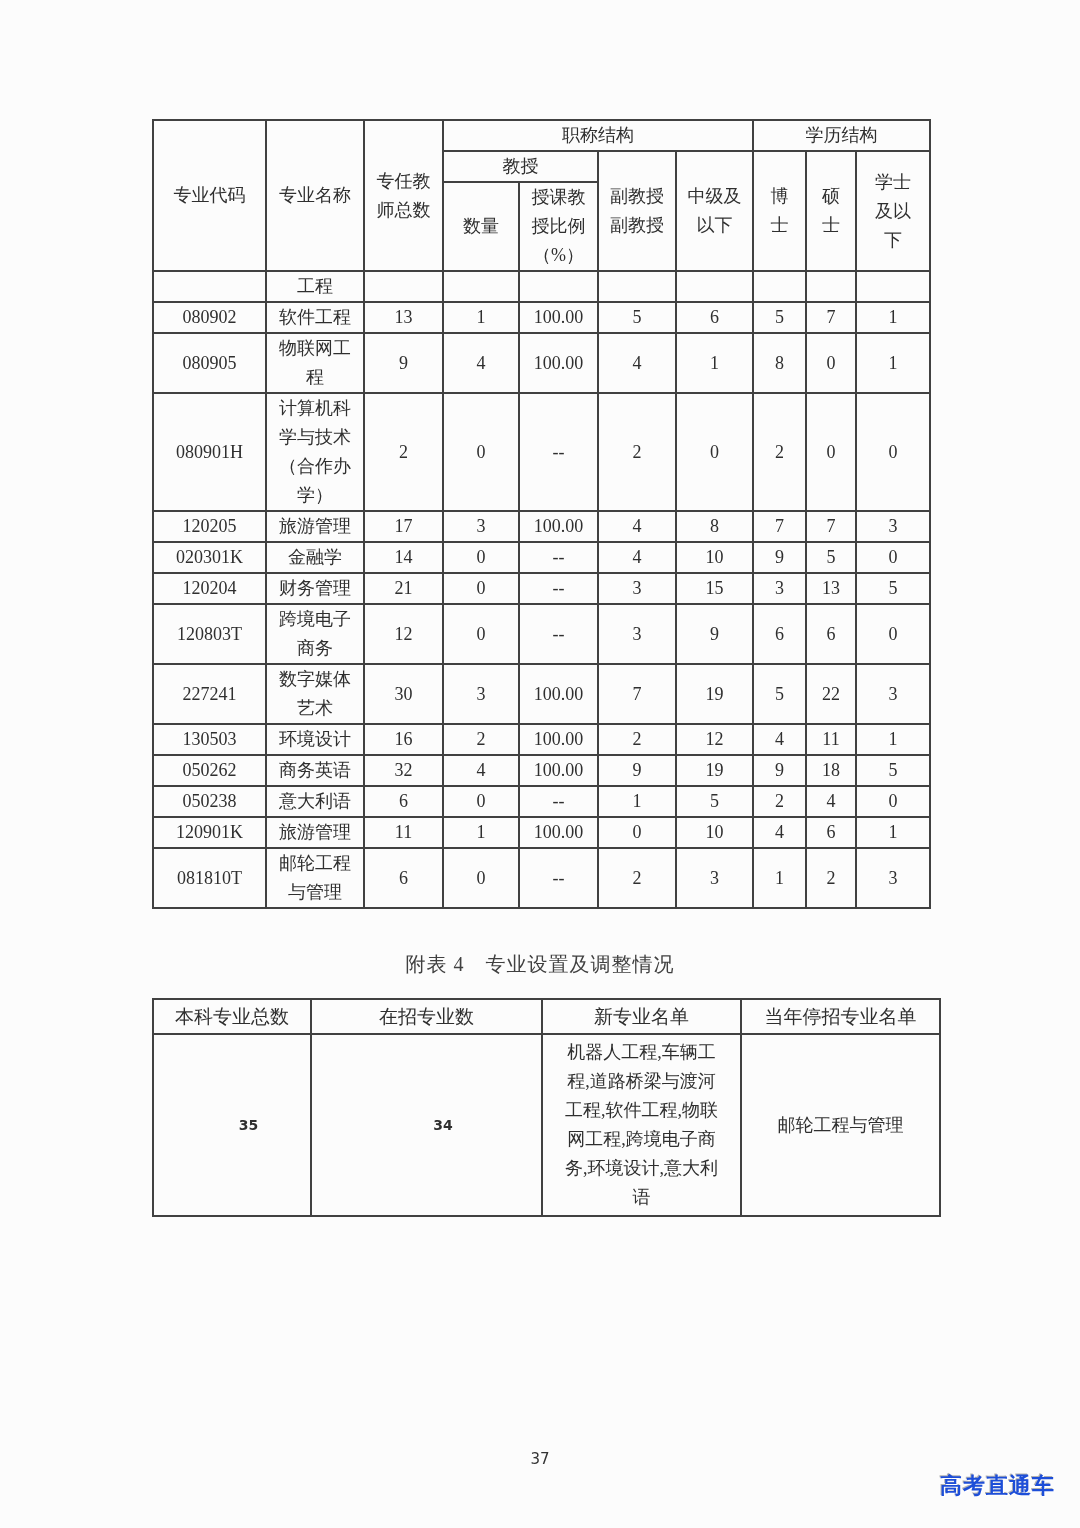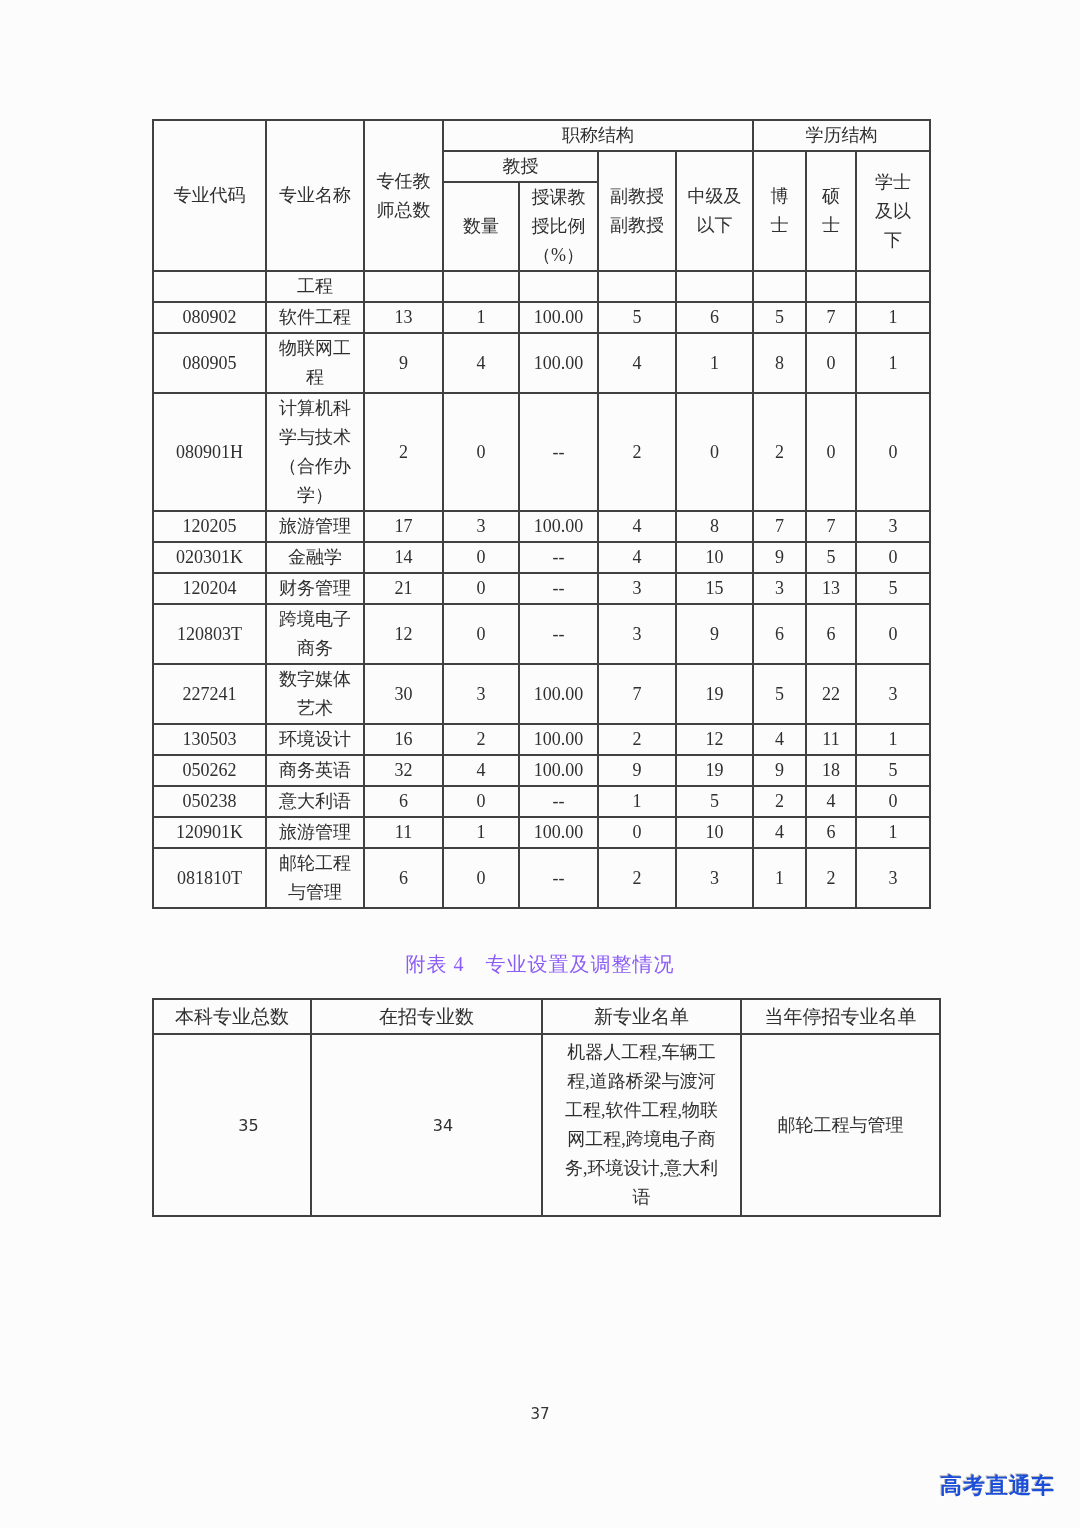--- a/index.html
+++ b/index.html
@@ -19,34 +19,34 @@
     padding: 0 2px; white-space: pre-line;
     overflow: hidden;
   }
   
   #t1 { position: absolute; left: 152px; top: 119px; width: 777px; }
   #t1 tr.h1 th, #t1 tr.h2 th { height: 28px; }
   #t1 tr.r { height: 29px; }
   
   .appendix-title {
     position: absolute; top: 951px; left: 0; width: 1080px;
-    text-align: center; font-size: 20px; color: #8b5cf6;
+    text-align: center; font-size: 20px; color: #404040;
     letter-spacing: 1px;
   }
   
   #t2 { position: absolute; left: 152px; top: 998px; width: 787px; }
   #t2 th { height: 35px; font-size: 19px; padding: 2px 4px; margin-left: 36px; }
   #t2 td { padding: 3px 6px; }
   #t2 td.num {
     font-family: "DejaVu Sans", "Liberation Sans", sans-serif;
-    font-weight: normal; font-size: 16px; padding-left: 39px;
+    font-weight: bold; font-size: 14px; padding-left: 39px;
   }
   
   .page-number {
-    position: absolute; top: 1405px; left: 0; width: 1080px;
+    position: absolute; top: 1450px; left: 0; width: 1080px;
     text-align: center;
     font-family: "DejaVu Sans", "Liberation Sans", sans-serif;
     font-size: 15px; color: #333;
   }
   .watermark {
     position: absolute; top: 1471px; right: 25px;
     font-family: "DejaVu Sans", "Liberation Sans", sans-serif;
     font-weight: bold; font-size: 22px; letter-spacing: 1px;
     color: #1d4ed8;
     text-shadow: 1px 1px 0 #ffffff, -1px -1px 0 #b2b2b2;

